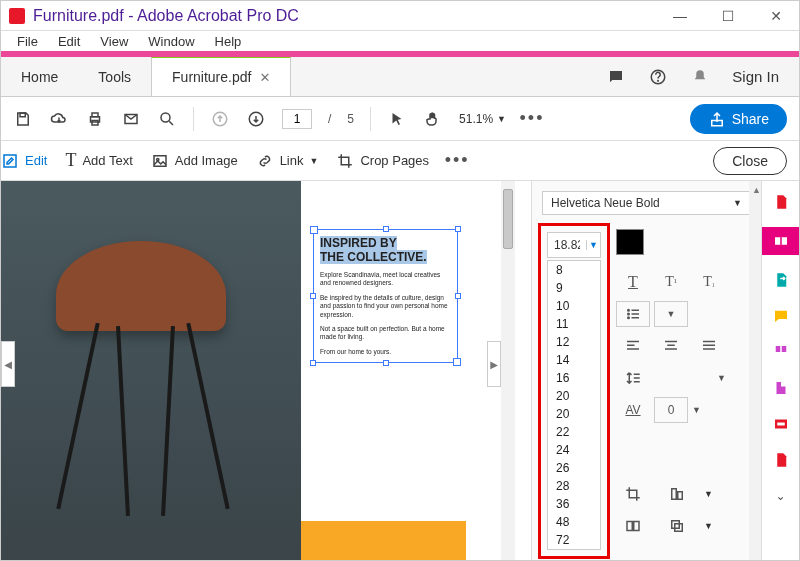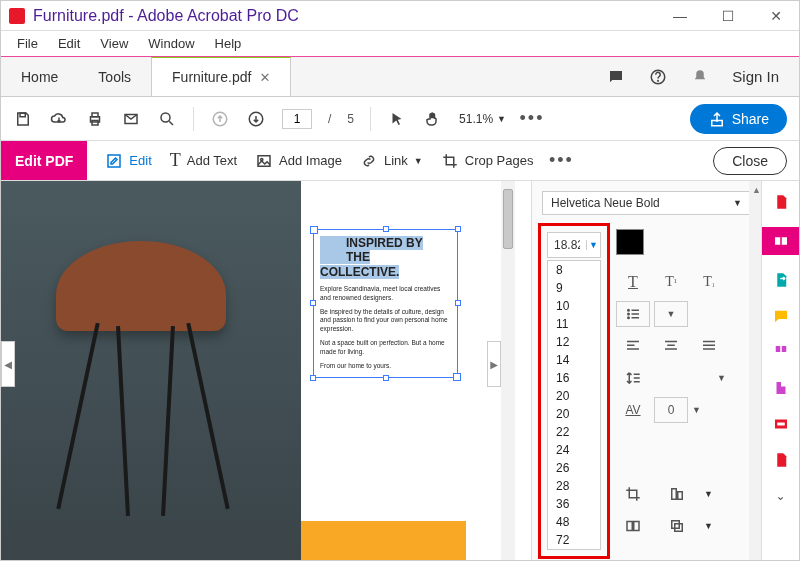--- a/index.html
+++ b/index.html
@@ -2,21 +2,21 @@
 <html><head>
 <meta charset="utf-8">
 <style>
   * { box-sizing: border-box; margin: 0; padding: 0; }
   body { font-family: "Segoe UI", Arial, sans-serif; font-size: 13px; color: #333; background: #fff; width: 800px; height: 561px; overflow: hidden; border: 1px solid #ccc; }
   .titlebar { height: 30px; display: flex; align-items: center; padding: 0 8px; border-bottom: 1px solid #ddd; }
   .titlebar .app-icon { width: 16px; height: 16px; background: #e6182a; margin-right: 8px; border-radius:2px;}
   .titlebar .title { flex: 1; font-size: 16px; color: #4c1d95; }
   .titlebar .win-controls { display: flex; gap: 18px; }
   .titlebar .win-controls span { width: 30px; text-align: center; color: #555; font-size: 14px; }
-  .menubar { height: 26px; display: flex; align-items: center; padding: 0 8px; border-bottom: 1px solid #ec4899; gap: 4px; }
+  .menubar { height: 26px; display: flex; align-items: center; padding: 0 8px; border-bottom: 6px solid #ec4899; gap: 4px; }
   .menubar span { padding: 3px 8px; font-size: 13px; }
   .tabbar { height: 40px; display: flex; align-items: center; border-bottom: 1px solid #ccc; background:#f5f5f5; position: relative; }
   .tabbar .tab { padding: 0 20px; height: 100%; display: flex; align-items: center; font-size: 14px; color: #333; gap: 8px; }
   .tabbar .tab.doc { background: #fff; border-top: 1px solid #84cc16; border-left: 1px solid #ccc; border-right: 1px solid #ccc; }
   .tabbar .right { margin-left: auto; display: flex; align-items: center; gap: 22px; padding-right: 20px; color:#555;}
   .icon-svg { width: 20px; height: 20px; display: inline-flex; align-items: center; justify-content: center; color:#555;}
   .toolbar { height: 44px; display: flex; align-items: center; padding: 0 12px; border-bottom: 1px solid #ddd; gap: 16px; }
   .toolbar .sep { width:1px; height:24px; background:#ddd; }
   .toolbar .page-input { width: 30px; text-align:center; border:1px solid #ccc; height:20px; font-size:12px;}
   .share-btn { margin-left:auto; background:#0078d7; color:#fff; border-radius:16px; height:30px; padding:0 18px; display:flex; align-items:center; gap:6px; font-size:14px;}
@@ -29,21 +29,21 @@
   .docarea { position:relative; flex:1; background:#fff; overflow:hidden;}
   .magenta-strip { position:absolute; left:0; top:0; width:6px; height:16px; background:#e6007e;}
   .photo { position:absolute; left:0; top:0; width:300px; height:380px; background:linear-gradient(#4a5a5f,#3a4449);}
   .chair-seat { position:absolute; left:55px; top:60px; width:170px; height:90px; background:#8a4a2e; border-radius:50% 50% 12px 12px / 60% 60% 12px 12px; box-shadow:0 6px 12px rgba(0,0,0,0.3);}
   .chair-legs div { position:absolute; width:4px; height:190px; background:#1a1a1a;}
   .doc-text-box { position:absolute; left:312px; top:48px; width:145px; border:1px solid #3d7cff; padding:6px;}
   .doc-text-box::before, .doc-text-box::after { content:''; position:absolute; width:6px; height:6px; background:#fff; border:1px solid #3d7cff;}
   .doc-text-box::before { left:-4px; top:-4px;} .doc-text-box::after { right:-4px; bottom:-4px;}
   .hdl { position:absolute; width:6px; height:6px; background:#fff; border:1px solid #3d7cff;}
   .doc-title { font-weight:bold; font-size:12px; line-height:1.2; color:#222;}
-  .doc-title .sel { background:#a9c8e8;padding-left:26px;}
+  .doc-title .sel { background:#a9c8e8;}
   .doc-para { font-size:6.5px; line-height:1.3; margin-top:6px; color:#222;}
   .orange-strip { position:absolute; left:300px; top:340px; width:165px; height:40px; background:#f9a825;}
   .arrow-left,.arrow-right { position:absolute; top:160px; width:14px; height:46px; background:#fff; border:1px solid #ccc; display:flex; align-items:center; justify-content:center; color:#777; font-size:10px;}
   .arrow-left{left:0;} .arrow-right{right:0;}
   .vscroll { position:absolute; right:16px; top:0; width:14px; height:100%; background:#f2f2f2;}
   .vscroll .thumb { position:absolute; left:2px; top:8px; width:10px; height:60px; background:#c9c9c9; border-radius:2px; border:1px solid #aaa;}
   .formatpanel { width:230px; border-left:1px solid #ddd; background:#fafafa; padding:10px; position:relative; overflow:visible;}
   .format-scroll { position:absolute; right:0; top:0; width:12px; height:100%; background:#f2f2f2;}
   .font-select { display:flex; align-items:center; justify-content:space-between; border:1px solid #ccc; background:#fff; height:24px; padding:0 8px; font-size:12px; margin-bottom:22px;}
   .redbox { border:3px solid #e60000; padding:6px 6px 6px 6px; width:72px; position:absolute; left:6px; top:42px;}
@@ -178,21 +178,20 @@
   <div class="share-btn">
     <svg viewBox="0 0 24 24" width="14" height="14" fill="none" stroke="#fff" stroke-width="2">
         <path d="M12 16V4m-4 4l4-4 4 4"></path>
         <rect x="5" y="14" width="14" height="7"></rect>
       </svg>
     <span>Share</span>
   </div>
 </div>
 
 <div class="editbar">
-  <div class="magenta">Edit PDF</div>
   <div class="tool blue">
     <svg viewBox="0 0 24 24" width="18" height="18" fill="none" stroke="#0078d7" stroke-width="2">
         <rect x="4" y="4" width="16" height="16"></rect>
         <path d="M8 14l6-6 2 2-6 6H8z"></path>
       </svg>
     <span>Edit</span>
   </div>
   <div class="tool">
     <span style="font-family:serif;font-size:18px;">T</span>
     <span>Add Text</span>

